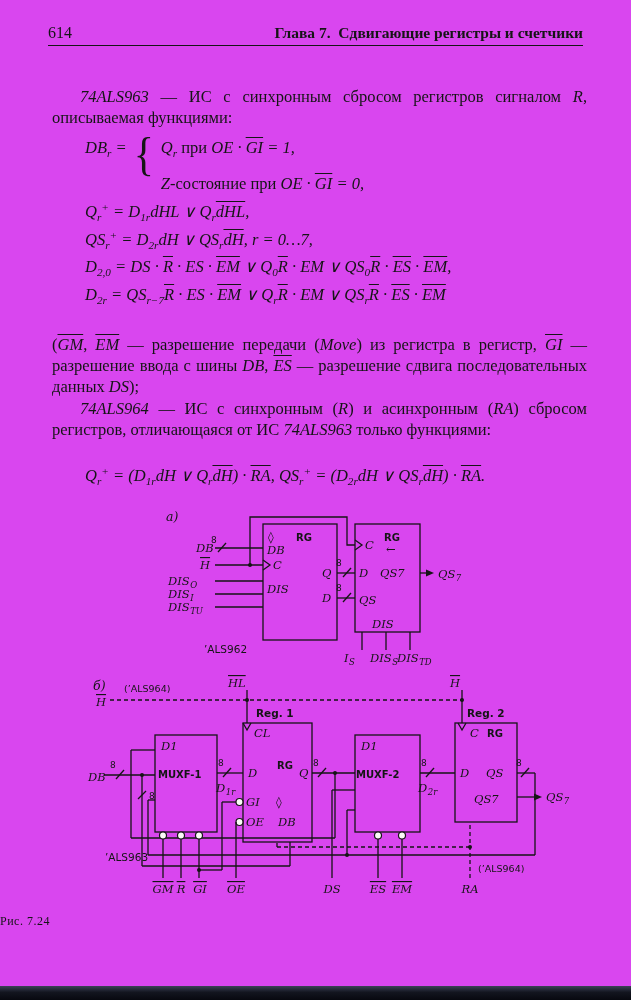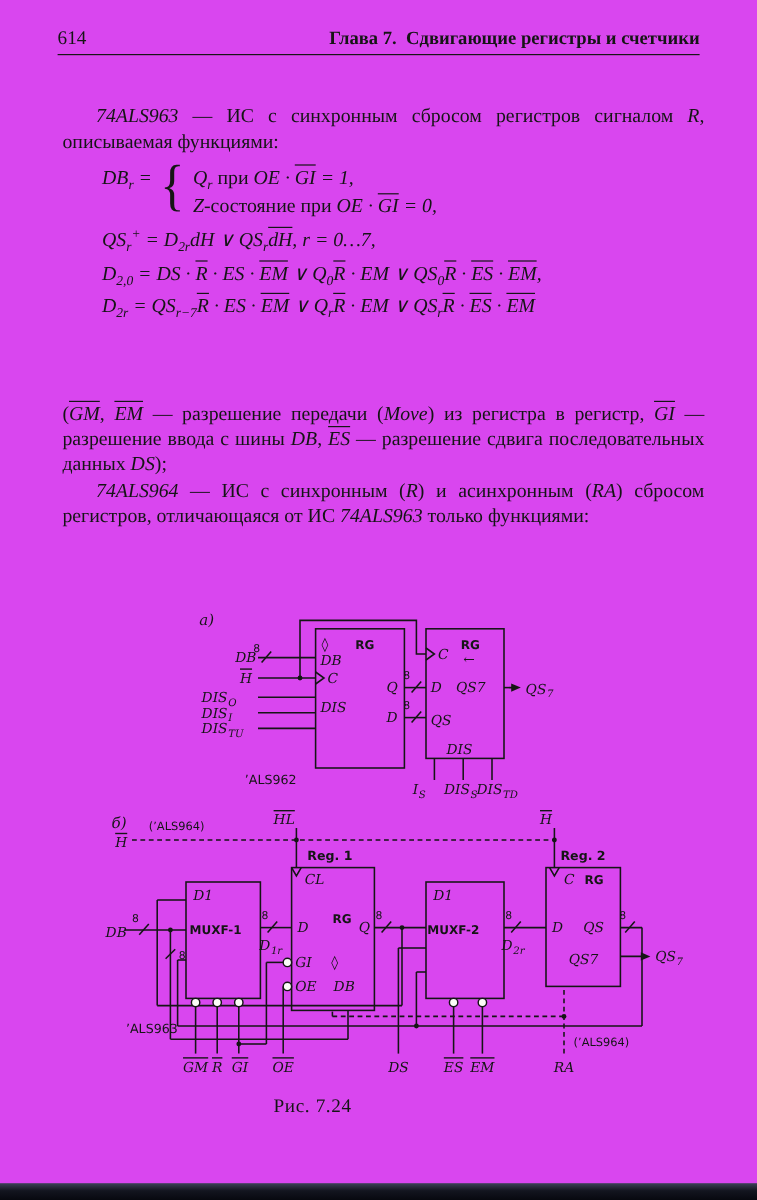--- a/index.html
+++ b/index.html
@@ -14,24 +14,24 @@
 .ind{text-indent:28px}
 .mi{font-style:italic}
 .mo{font-style:italic;text-decoration:overline}
 .mr{font-style:normal}
 sub,sup{font-size:68%;line-height:0}
 .fwrap{position:absolute;left:85px;width:500px}
 .fm{font-style:italic;font-size:16.5px;font-family:"Liberation Serif",serif}
 .cases{display:flex;gap:7px;margin-bottom:8px}
 .brace{font-style:normal;font-size:42px;font-weight:300;line-height:.9;
        display:inline-block;transform:scaleY(1.12)}
-.stack{display:flex;flex-direction:column;gap:4px}
+.stack{display:flex;flex-direction:column;gap:16px}
 .fl{height:27.5px}
 .f7{position:absolute;left:85px}
-.caption{position:absolute;left:0;width:521px;text-align:center;font-size:16px;letter-spacing:.5px}
+.caption{position:absolute;left:0;width:521px;font-size:12px;letter-spacing:.5px}
 .bottombar{position:absolute;left:0;top:986px;width:631px;height:14px;
            background:linear-gradient(180deg,#3c4257 0%,#13151f 45%,#07080f 100%)}
 svg.fig{position:absolute;left:0;top:0}
 .fig text{font-family:"DejaVu Serif",serif;font-style:italic;font-size:11.5px;fill:#151515}
 .fig .up{font-style:normal}
 .fig .bld{font-style:normal;font-weight:bold;font-family:"DejaVu Sans",sans-serif;font-size:10px}
 .fig .ttl{font-style:normal;font-weight:bold;font-family:"DejaVu Sans",sans-serif;font-size:10.5px}
 .fig .sm8{font-style:normal;font-size:9px;font-family:"DejaVu Sans",sans-serif}
 .fig .sm{font-style:normal;font-size:9.5px;font-family:"DejaVu Sans",sans-serif}
 .fig .chip{font-style:normal;font-size:10.5px;font-family:"DejaVu Sans",sans-serif}
@@ -60,28 +60,30 @@
 
   <div class="fwrap" style="top:138px">
     <div class="cases">
       <span class="fm">DB<sub>r</sub> =</span>
       <span class="brace">{</span>
       <span class="stack">
         <span class="fm">Q<sub>r</sub> <span class="mr">при</span> OE · <span class="mo">GI</span> = 1,</span>
         <span class="fm">Z<span class="mr">-состояние при</span> OE · <span class="mo">GI</span> = 0,</span>
       </span>
     </div>
+    <div class="fm fl">Q<sub>r</sub><sup>+</sup> = D<sub>1r</sub>dHL ∨ Q<sub>r</sub><span class="mo">dHL</span>,</div>
     <div class="fm fl">QS<sub>r</sub><sup>+</sup> = D<sub>2r</sub>dH ∨ QS<sub>r</sub><span class="mo">dH</span>,   r = 0…7,</div>
     <div class="fm fl">D<sub>2,0</sub> = DS · <span class="mo">R</span> · ES · <span class="mo">EM</span> ∨ Q<sub>0</sub><span class="mo">R</span> · EM ∨ QS<sub>0</sub><span class="mo">R</span> · <span class="mo">ES</span> · <span class="mo">EM</span>,</div>
     <div class="fm fl">D<sub>2r</sub> = QS<sub>r−7</sub><span class="mo">R</span> · ES · <span class="mo">EM</span> ∨ Q<sub>r</sub><span class="mo">R</span> · EM ∨ QS<sub>r</sub><span class="mo">R</span> · <span class="mo">ES</span> · <span class="mo">EM</span></div>
   </div>
 
   <p class="body" style="top:334px">(<span class="mo">GM</span>, <span class="mo">EM</span> — разрешение передачи (<span class="mi">Move</span>) из регистра в регистр, <span class="mo">GI</span> — разрешение ввода с шины <span class="mi">DB</span>, <span class="mo">ES</span> — разрешение сдвига последовательных данных <span class="mi">DS</span>);</p>
   <p class="body ind" style="top:398px"><span class="mi">74ALS964</span> — ИС с синхронным (<span class="mi">R</span>) и асинхронным (<span class="mi">RA</span>) сбросом регистров, отличающаяся от ИС <span class="mi">74ALS963</span> только функ­циями:</p>
 
+  <div class="fm f7" style="top:466px">Q<sub>r</sub><sup>+</sup> = (D<sub>1r</sub>dH ∨ Q<sub>r</sub><span class="mo">dH</span>) · <span class="mo">RA</span>,   QS<sub>r</sub><sup>+</sup> = (D<sub>2r</sub>dH ∨ QS<sub>r</sub><span class="mo">dH</span>) · <span class="mo">RA</span>.</div>
 
   <svg class="fig" width="631" height="1000" viewBox="0 0 631 1000">
 
     <g>
       <text x="166" y="521" class="sz12">а)</text>
 
       <rect x="263" y="524" width="74" height="116"></rect>
       <rect x="355" y="524" width="65" height="108"></rect>
 
       <text x="196" y="552">DB</text>

